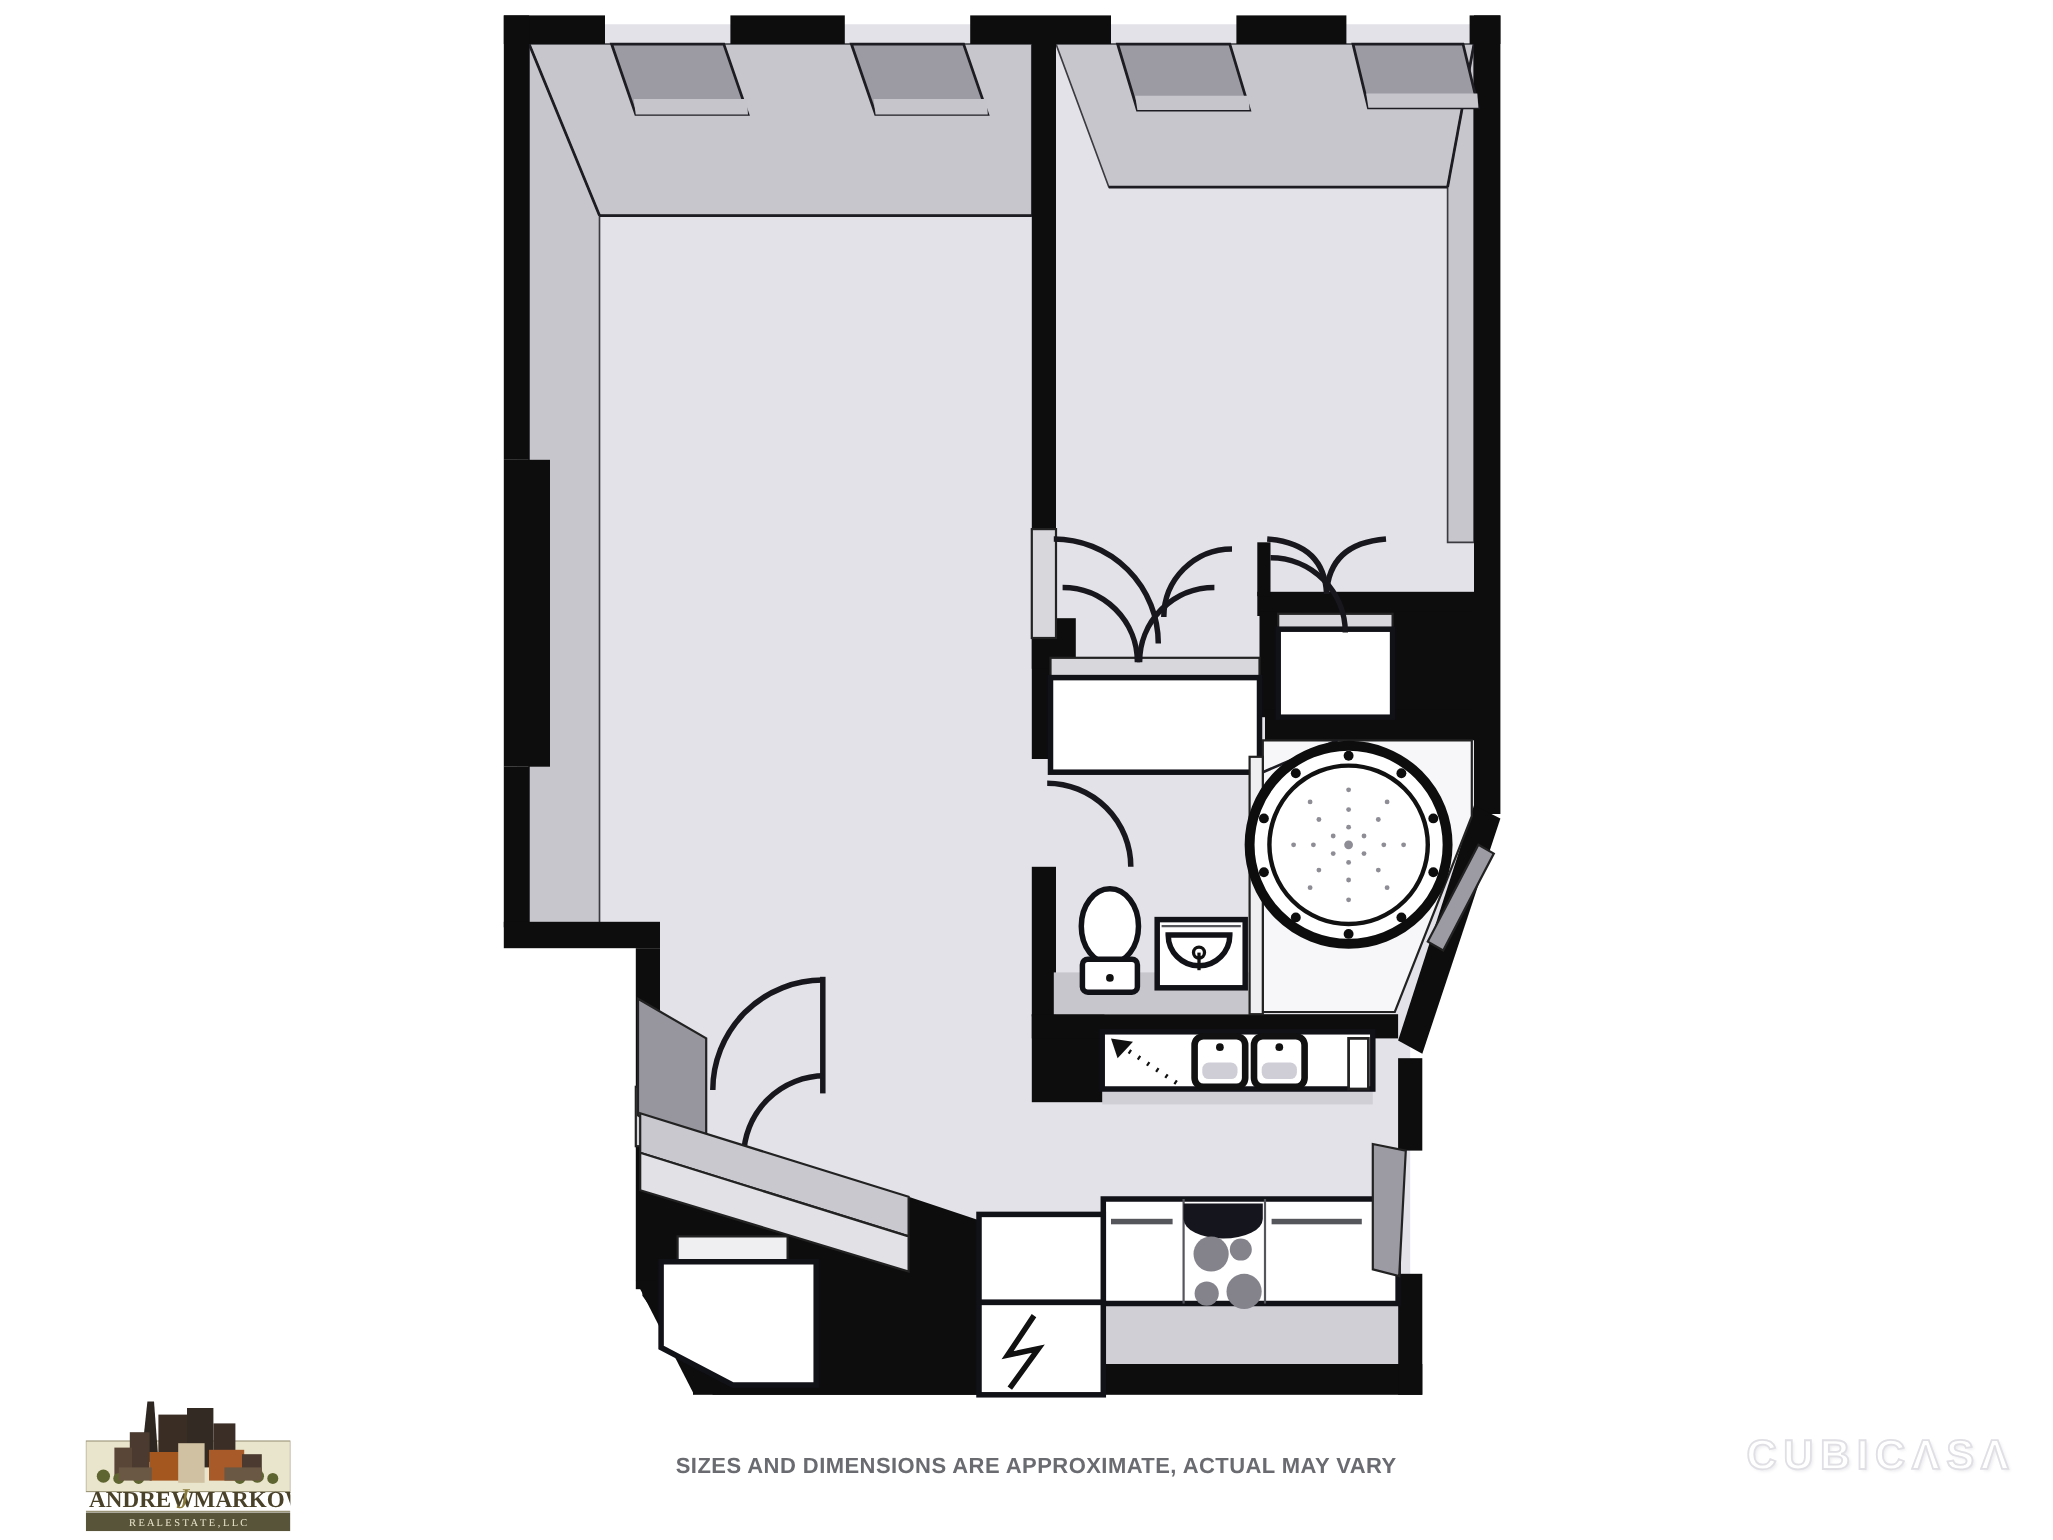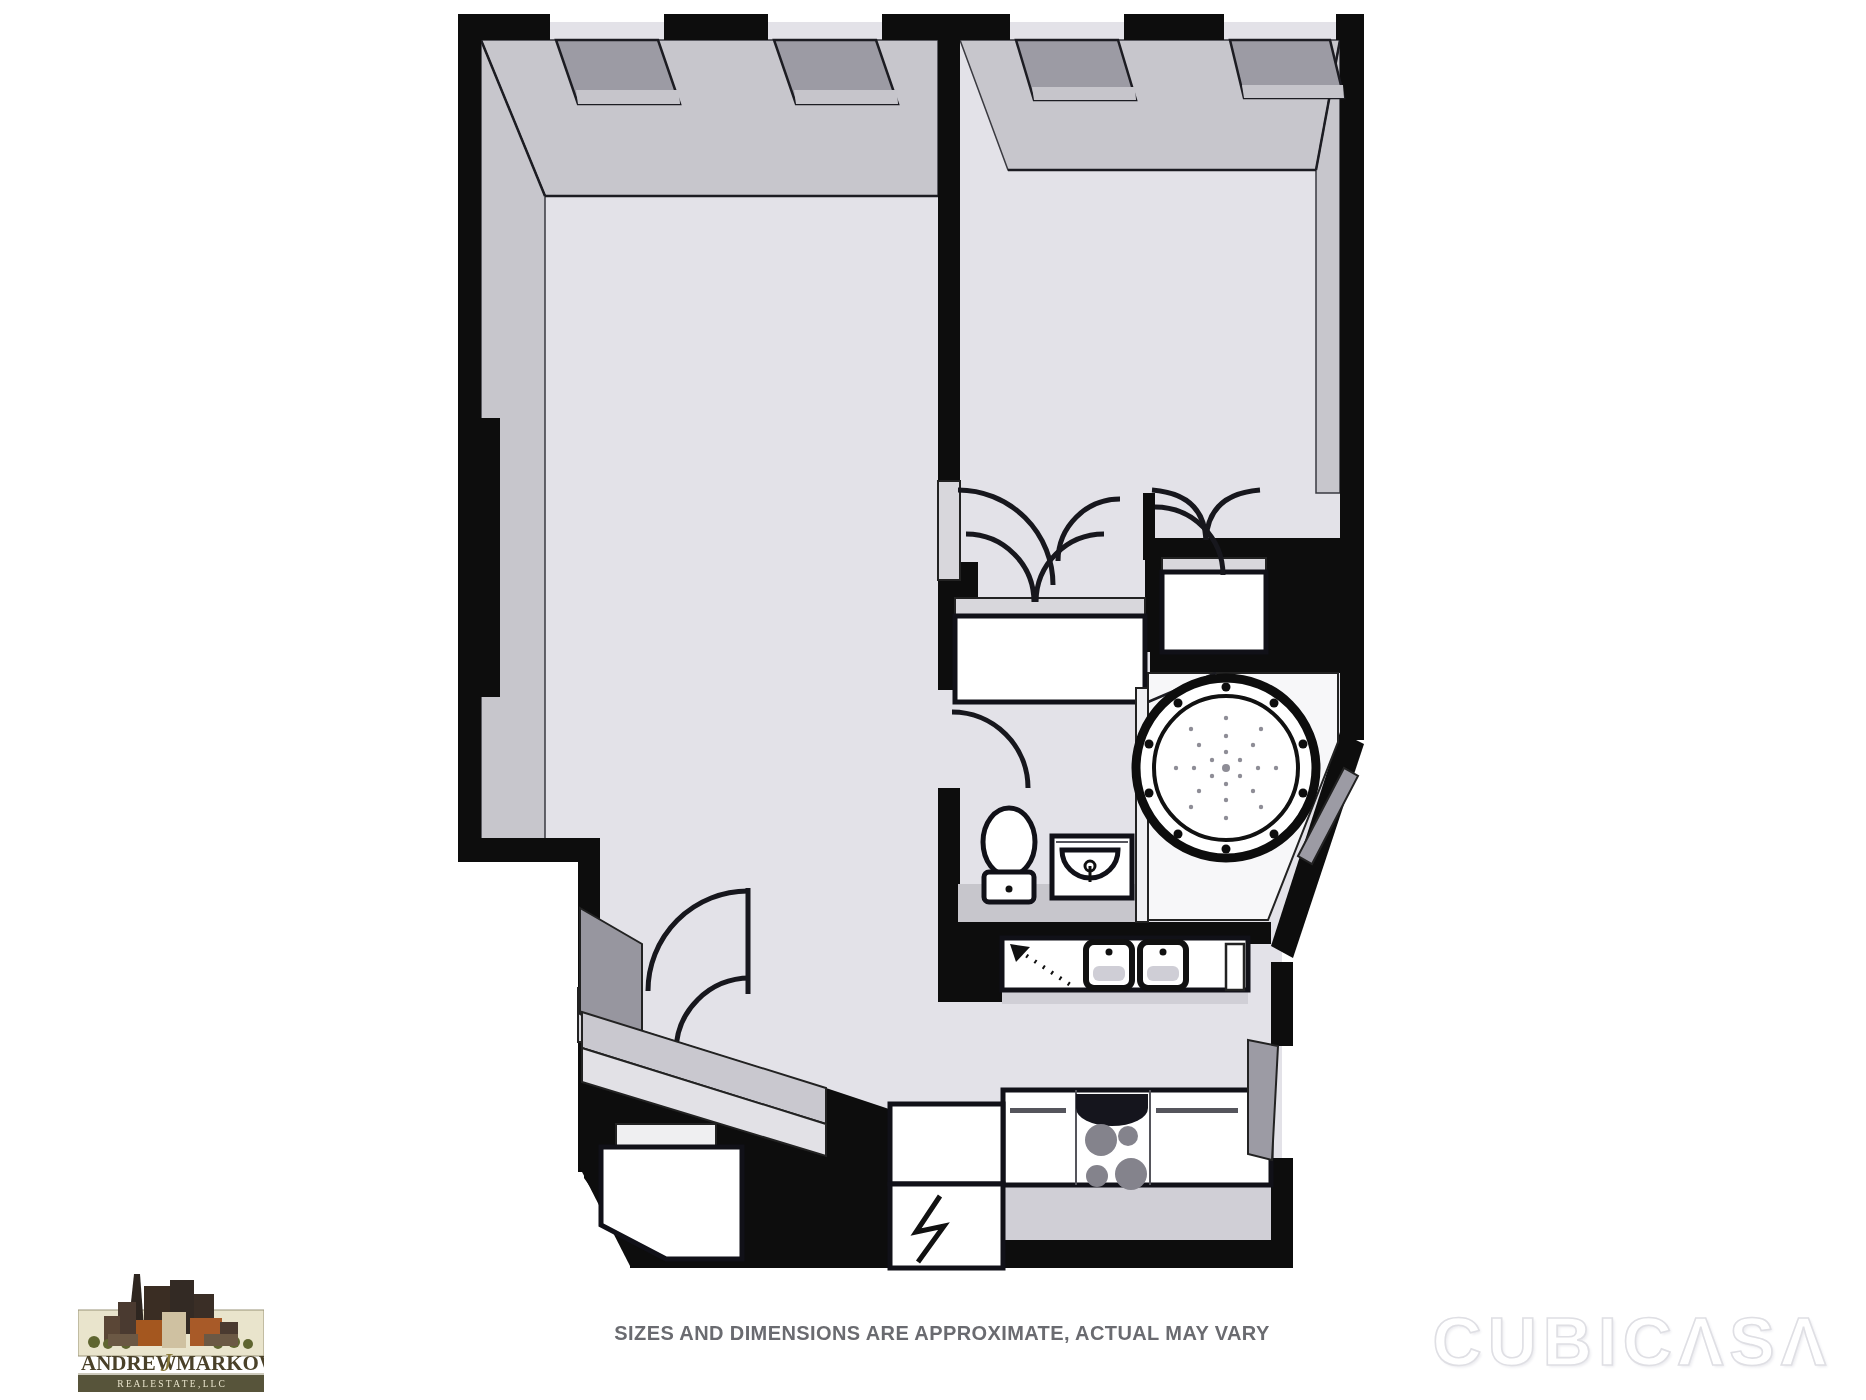--- a/index.html
+++ b/index.html
@@ -17,21 +17,21 @@
   svg{display:block;}
   .wall{fill:var(--wall);stroke:none;}
   .floor{fill:var(--floor);}
   .band{fill:var(--wallface);stroke:#3a3a40;stroke-width:1.5;}
   .edge{stroke:#1c1c22;stroke-width:2.5;fill:none;}
   .fix{fill:var(--fixture);stroke:#111118;stroke-width:5;}
   .arc{fill:none;stroke:#17171d;stroke-width:5;}
   .thin{stroke:#55555c;stroke-width:2;fill:none;}
   .disclaimer{position:absolute;left:18px;right:0;top:1322px;text-align:center;
       font-weight:bold;font-size:20px;letter-spacing:.4px;color:var(--disclaimer);}
-  .cubicasa{position:absolute;right:34px;top:1302px;font-weight:bold;font-size:68px;
+  .cubicasa{position:absolute;right:34px;top:1302px;font-weight:bold;font-size:38px;
       letter-spacing:6px;color:var(--watermark);
       -webkit-text-stroke:1.6px var(--watermark-outline);
       text-shadow:0 0 1px #e6e6ea, 2px 2px 3px #ececf0;}
   .agency{position:absolute;left:78px;top:1272px;width:162px;height:120px;}
 </style>
 </head>
 <body>
 
 <div class="plan-wrap">
 <svg width="1866" height="1400" viewBox="0 0 1866 1400">

